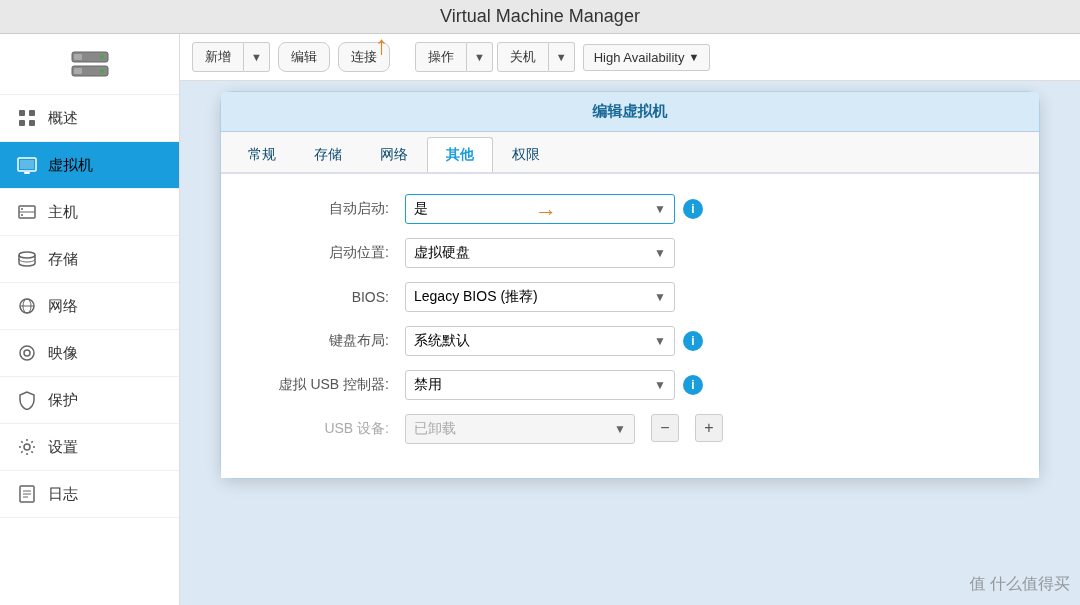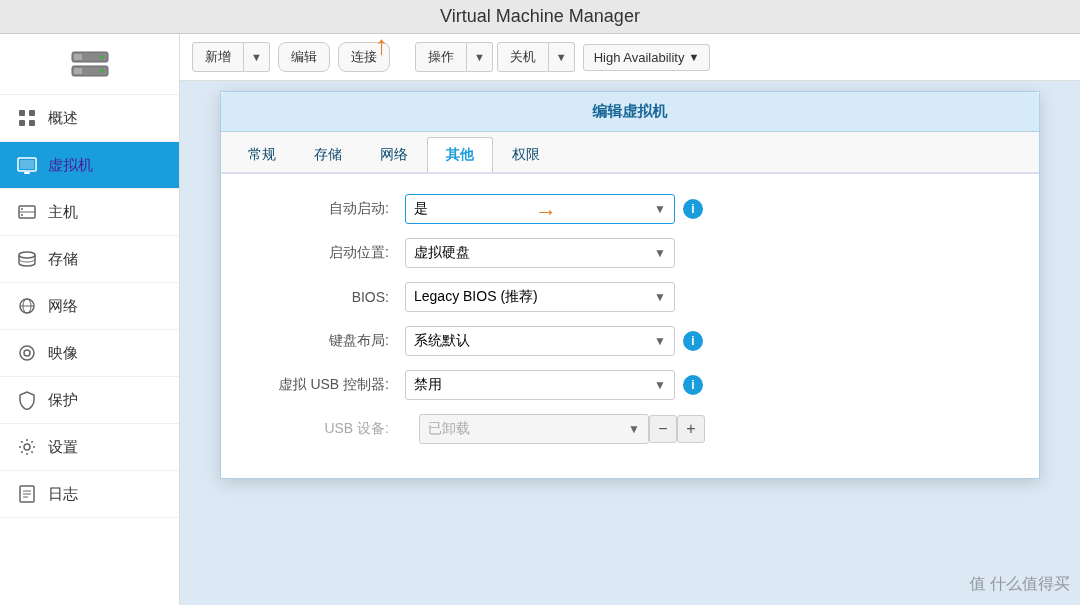--- a/index.html
+++ b/index.html
@@ -60,21 +60,21 @@
       align-items: center;
       padding: 12px 16px;
       cursor: pointer;
       color: #333;
       gap: 10px;
       border-bottom: 1px solid #f0f0f0;
     }
 
     .sidebar-item.active {
       background: #1a9ddd;
-      color: #4c1d95;
+      color: #000000;
     }
 
     .sidebar-item .icon {
       width: 22px;
       height: 22px;
       display: flex;
       align-items: center;
       justify-content: center;
       flex-shrink: 0;
     }
@@ -191,21 +191,21 @@
       display: flex;
       align-items: flex-start;
       justify-content: center;
       padding-top: 10px;
       overflow: auto;
     }
 
     .dialog {
       background: #fff;
       border: 1px solid #b0d0e8;
-      border-radius: 0;
+      border-radius: 12px;
       width: 820px;
       box-shadow: 0 4px 16px rgba(0,0,0,0.15);
     }
 
     .dialog-header {
       background: #d6eaf8;
       padding: 10px 16px;
       text-align: center;
       font-size: 15px;
       color: #1a6898;
@@ -301,23 +301,22 @@
       display: flex;
       align-items: center;
       justify-content: center;
       cursor: pointer;
       font-weight: bold;
     }
 
     
     .usb-controls {
       display: flex;
-      align-items: center;
-      gap: 0;
-      margin-left: 14px;
+      align-items: flex-start;
+      gap: 16px;
     }
 
     .usb-btn {
       width: 28px;
       height: 28px;
       border: 1px solid #ccc;
       background: #f0f0f0;
       border-radius: 3px;
       cursor: pointer;
       display: flex;

